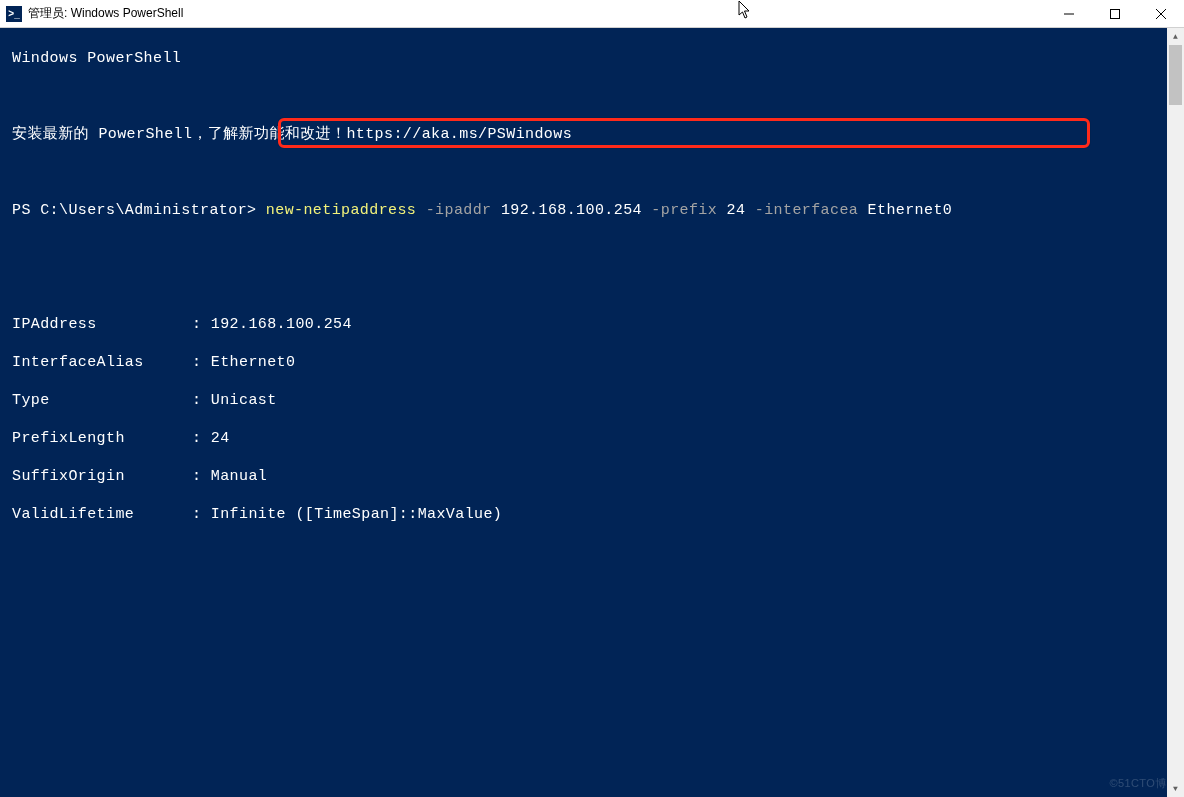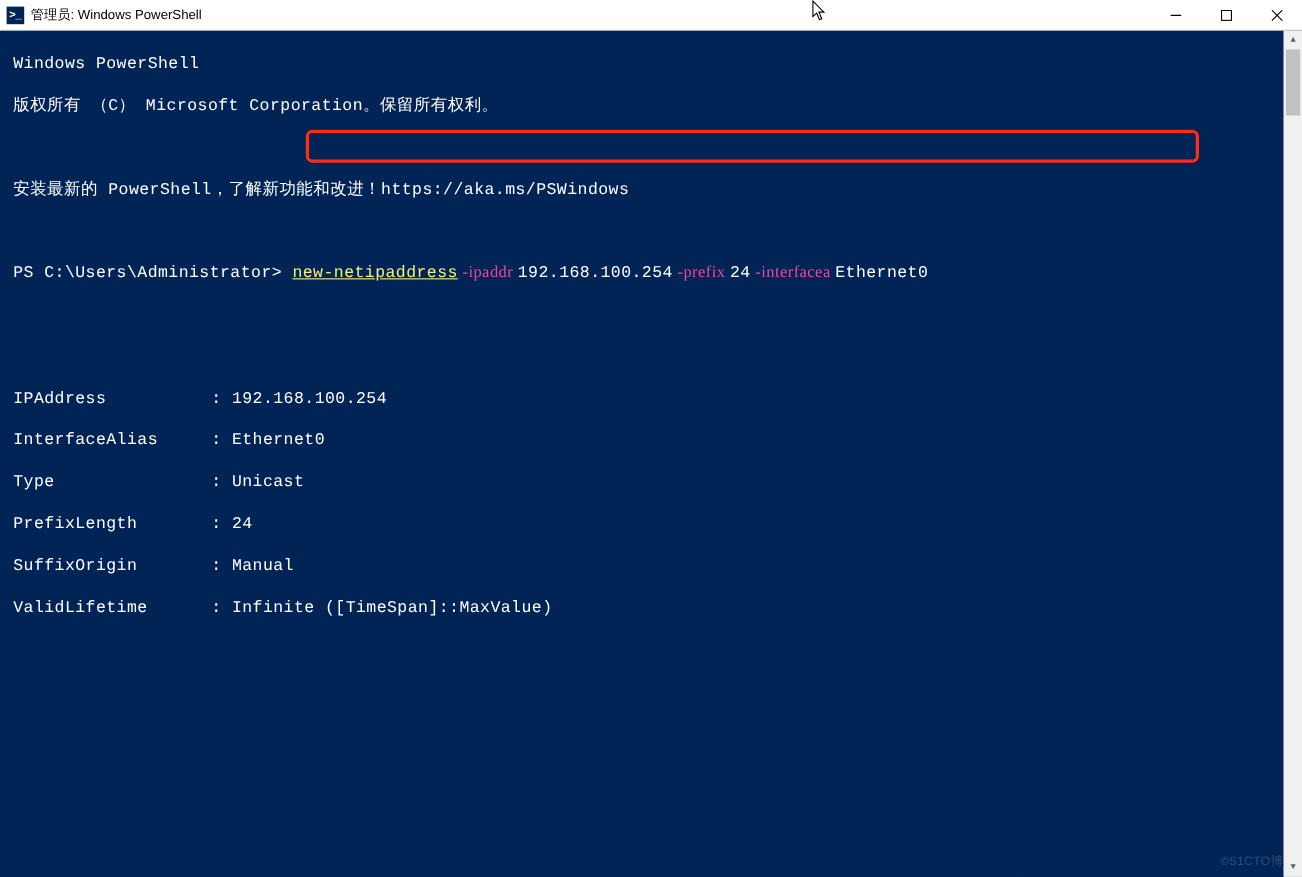--- a/index.html
+++ b/index.html
@@ -71,22 +71,22 @@
     padding: 2px 12px;
     line-height: 19px;
     font-family: "NSimSun","SimSun","Consolas","Courier New", monospace;
     font-size: 15px;
     white-space: pre;
     position: relative;
     height: calc(797px - 28px);
     overflow: hidden;
     letter-spacing: 0.4px;
   }
-  .yellow { color: #f2f27a; text-decoration: underline; }
-  .gray { color: #ec4899; font-family: Liberation Serif, serif; }
+  .yellow { color: #f2f27a; }
+  .gray { color: #a3a3a3; }
   .highlight-box {
     border: 3px solid #ff2a1a;
     border-radius: 6px;
     position: absolute;
     left: 278px;
     top: 90px;
     width: 812px;
     height: 30px;
     pointer-events: none;
     box-shadow: 0 0 0 1px rgba(0,0,0,0.05);
@@ -149,21 +149,20 @@
         </svg>
     </div>
   </div>
   <svg class="cursor" width="16" height="20" viewBox="0 0 16 20">
     <path d="M1 1 L1 15 L4.5 12 L7 18 L9 17 L6.5 11 L11 11 Z" fill="#ffffff" stroke="#000000" stroke-width="1"></path>
   </svg>
 </div>
 
 <div class="terminal">
 <span class="row">Windows PowerShell</span>
-<span class="row">版权所有 （C） Microsoft Corporation。保留所有权利。</span>
 <span class="row"> </span>
 <span class="row">安装最新的 PowerShell，了解新功能和改进！https://aka.ms/PSWindows</span>
 <span class="row"> </span>
 <span class="row"><span>PS C:\Users\Administrator&gt; </span><span class="yellow">new-netipaddress</span><span class="gray"> -ipaddr </span><span>192.168.100.254</span><span class="gray"> -prefix </span><span>24</span><span class="gray"> -interfacea </span><span>Ethernet0</span></span>
 <span class="row"> </span>
 <span class="row"> </span>
 <span class="row"><span class="kvcol1">IPAddress</span>: <span>192.168.100.254</span></span>
 <span class="row"><span class="kvcol1">InterfaceAlias</span>: <span>Ethernet0</span></span>
 <span class="row"><span class="kvcol1">Type</span>: <span>Unicast</span></span>
 <span class="row"><span class="kvcol1">PrefixLength</span>: <span>24</span></span>

